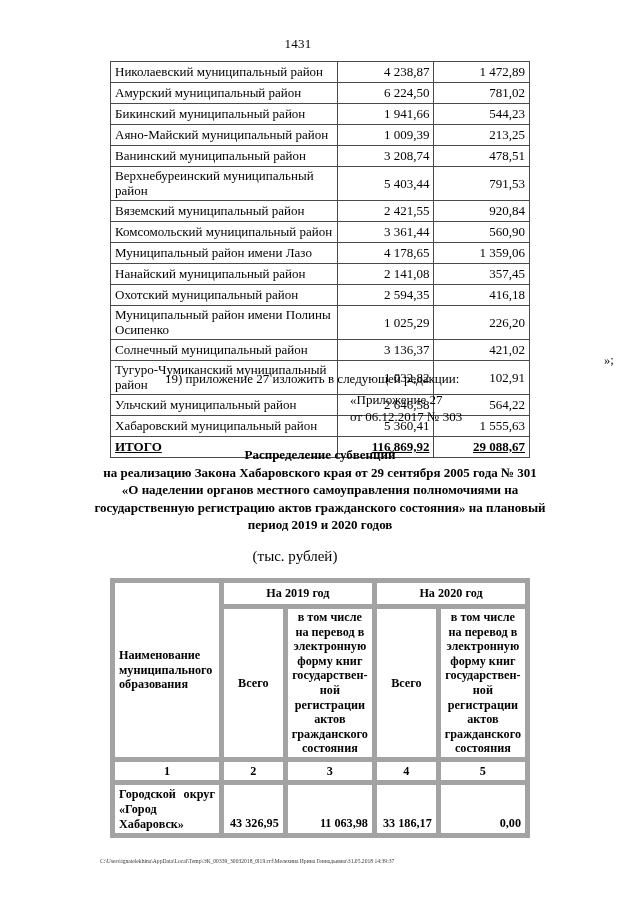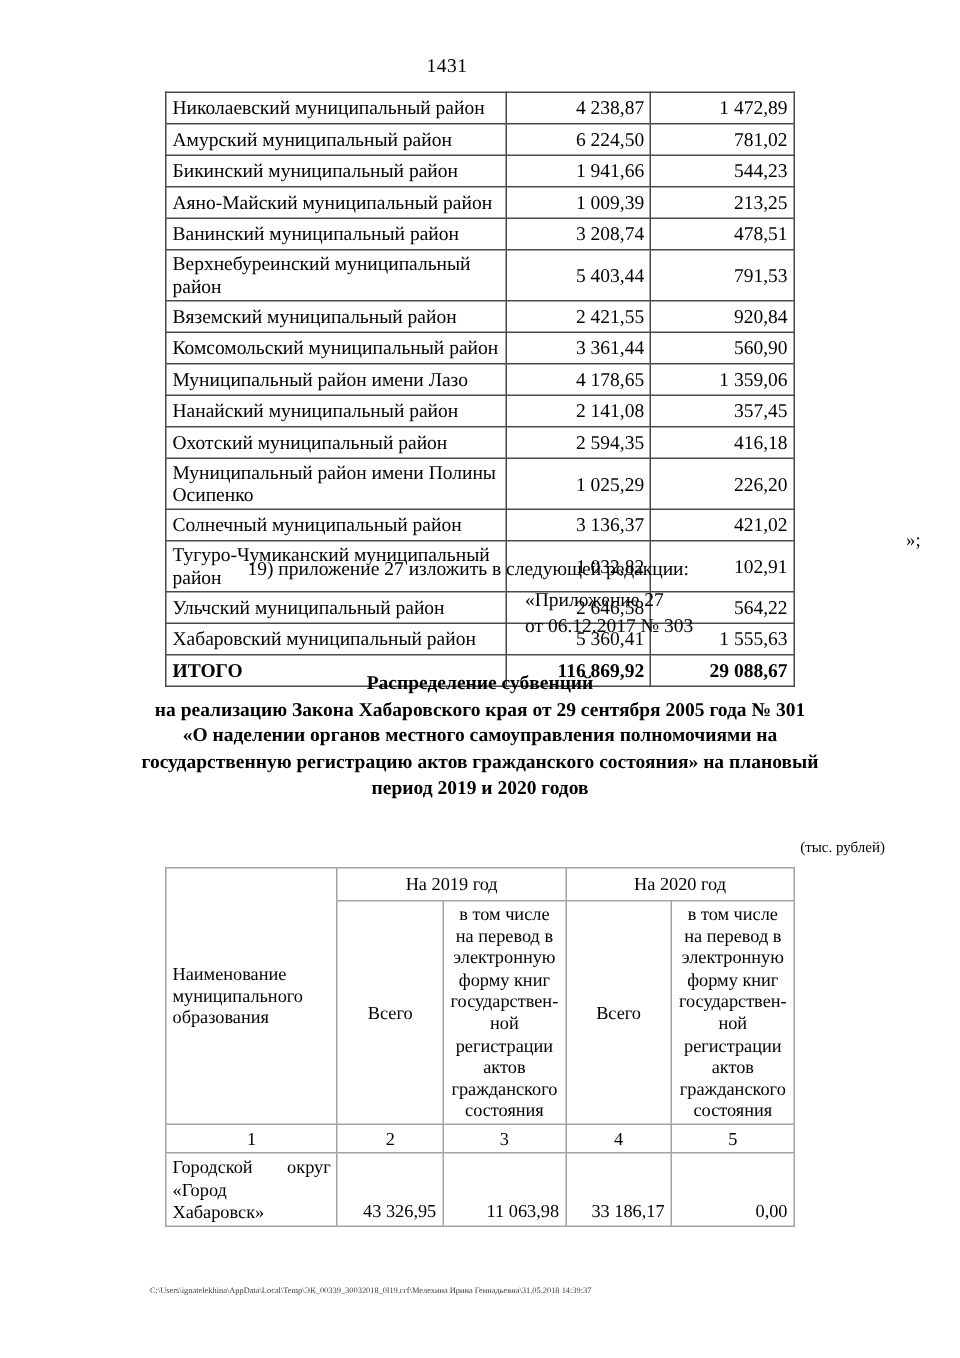--- a/index.html
+++ b/index.html
@@ -42,21 +42,21 @@
   }
   table.t1 td {
     border: 1px solid #4a4a4a;
     padding: 1px 4px 2px 4px;
     height: 17px;
     line-height: 15px;
     vertical-align: middle;
   }
   table.t1 td.name { text-align: left; width: 236px; }
   table.t1 td.num  { text-align: right; width: 92px; white-space: nowrap; }
-  table.t1 tr.total td { font-weight: bold; }
+  table.t1 tr.total td { font-weight: bold; text-decoration: underline; }
   .close-quote {
     position: absolute;
     left: 604px;
     top: 353px;
     font-size: 12.5px;
   }
 
   
   .para-19 {
     position: absolute;
@@ -85,39 +85,39 @@
     width: 500px;
     text-align: center;
     font-weight: bold;
     font-size: 13px;
     line-height: 17.5px;
   }
 
   .units {
     position: absolute;
     left: 0;
-    top: 560px;
+    top: 548px;
     width: 590px;
-    text-align: right;
-    font-size: 10px;
+    text-align: center;
+    font-size: 15px;
   }
 
   
   table.t2 {
     position: absolute;
     left: 110px;
     top: 578px;
     width: 420px;
     border-collapse: collapse;
     font-size: 12.2px;
   }
   table.t2 td, table.t2 th {
-    border: 1px solid #a3a3a3;
+    border: 5px solid #a3a3a3;
     padding: 1px 4px;
-    font-weight: normal;
+    font-weight: bold;
     vertical-align: middle;
     line-height: 14.6px;
   }
   table.t2 .grp { text-align: center; height: 19px; }
   table.t2 .sub { text-align: center; }
   table.t2 .colname { text-align: left; }
   table.t2 .numrow td { text-align: center; height: 16px; }
   table.t2 td.body-name {
     text-align: justify;
     text-align-last: justify;

